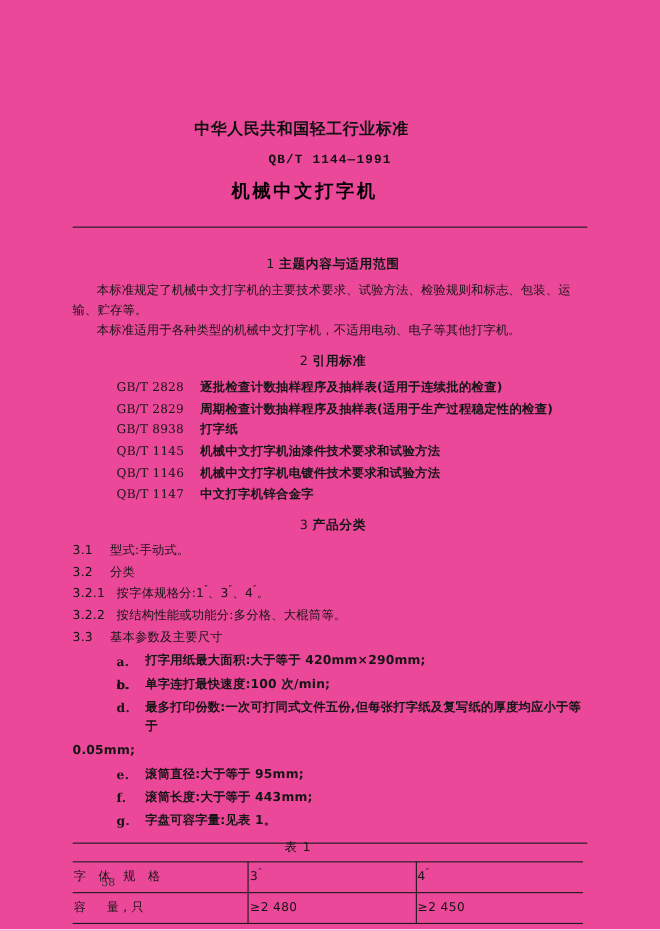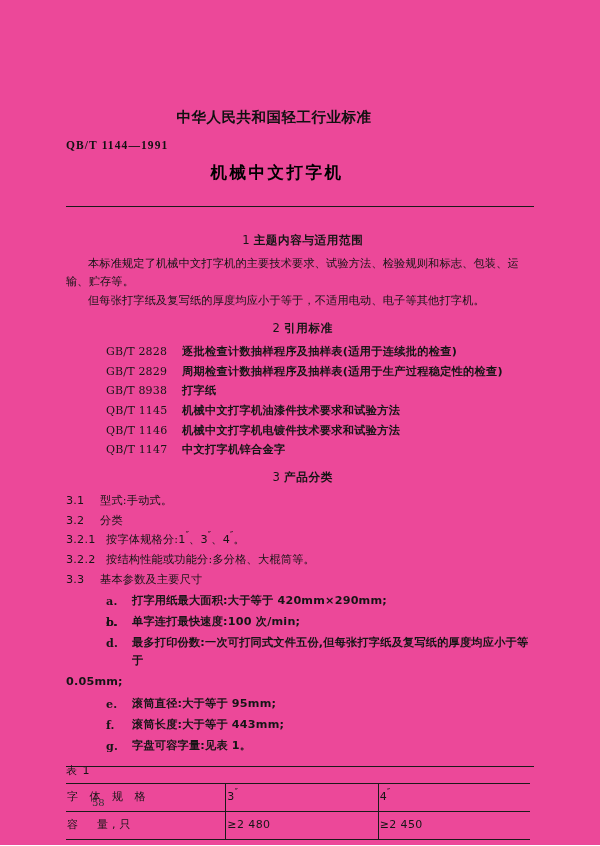--- a/index.html
+++ b/index.html
@@ -28,27 +28,27 @@
   }
   .org-title {
     text-align: center;
     font-size: 14.5px;
     font-weight: bold;
     letter-spacing: 0.5px;
     color: #111;
     padding-right: 52px;
   }
   .std-number {
-    text-align: left;
+    text-align: center;
     font-size: 11.5px;
     font-weight: bold;
     letter-spacing: 1.1px;
     margin-top: 12px;
     color: #111;
-    font-family: Liberation Serif, serif;
+    font-family: Liberation Mono, monospace;
   }
   .doc-title {
     text-align: center;
     font-size: 16.5px;
     font-weight: bold;
     letter-spacing: 2.5px;
     margin-top: 11px;
     color: #000;
     padding-right: 46px;
   }
@@ -147,21 +147,21 @@
   .param-list li.wrap .ptext { padding-left: 26px; }
   .param-cont {
     font-weight: bold;
     margin: 0;
     padding-left: 0;
     letter-spacing: 0.2px;
   }
 
   
   .table-caption {
-    text-align: left;
+    text-align: center;
     font-size: 11px;
     margin: 7px 0 3px 0;
     letter-spacing: 1px;
     padding-right: 60px;
   }
   table.spec-table {
     border-collapse: collapse;
     width: 464px;
     margin: 0;
     font-size: 11px;
@@ -227,21 +227,21 @@
     <div class="doc-title">机械中文打字机</div>
   </div>
   <div class="header-rule"></div>
 
   <div class="body-area">
 
     <div class="sec-head">
       <span class="num">1</span><span>主题内容与适用范围</span>
     </div>
     <p class="para">本标准规定了机械中文打字机的主要技术要求、试验方法、检验规则和标志、包装、运输、贮存等。</p>
-    <p class="para">但每张打字纸及复写纸的厚度均应小于等于，不适用电动、电子等其他打字机。</p>
+    <p class="para">本标准适用于各种类型的机械中文打字机，不适用电动、电子等其他打字机。</p>
 
     <div class="sec-head">
       <span class="num">2</span><span>引用标准</span>
     </div>
     <ul class="ref-list">
       <li>
         <span class="ref-code">GB/T 2828</span><span class="ref-title">逐批检查计数抽样程序及抽样表(适用于连续批的检查)</span>
       </li>
       <li>
         <span class="ref-code">GB/T 2829</span><span class="ref-title">周期检查计数抽样程序及抽样表(适用于生产过程稳定性的检查)</span>

